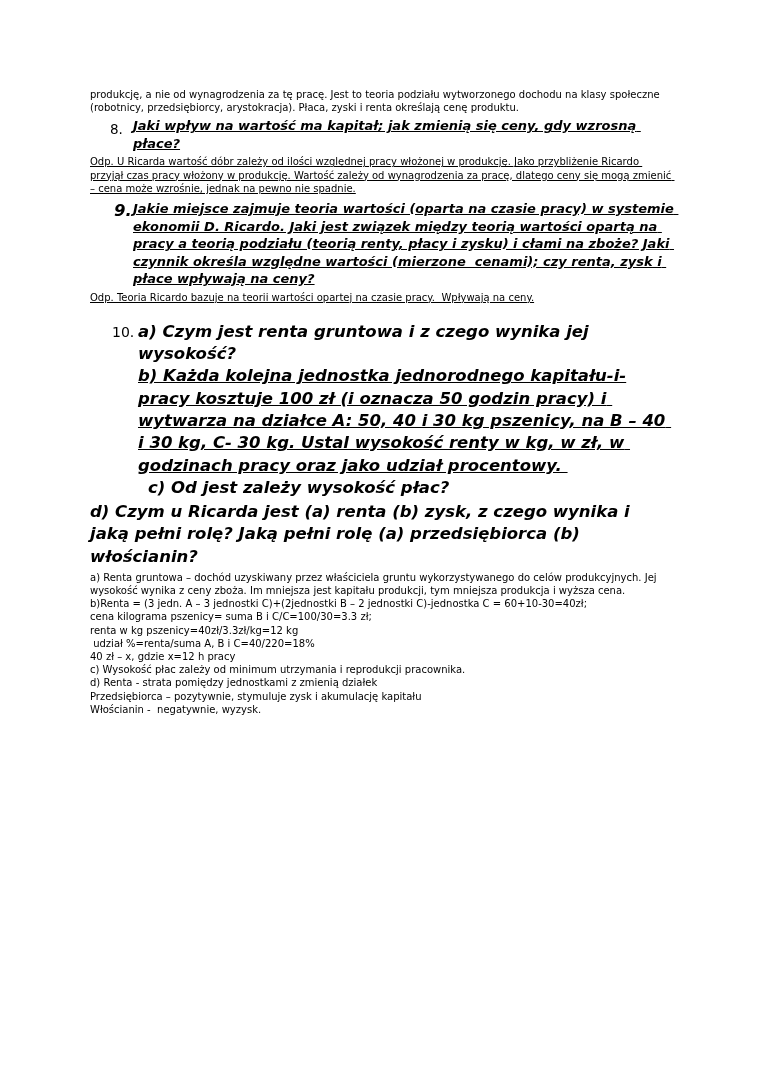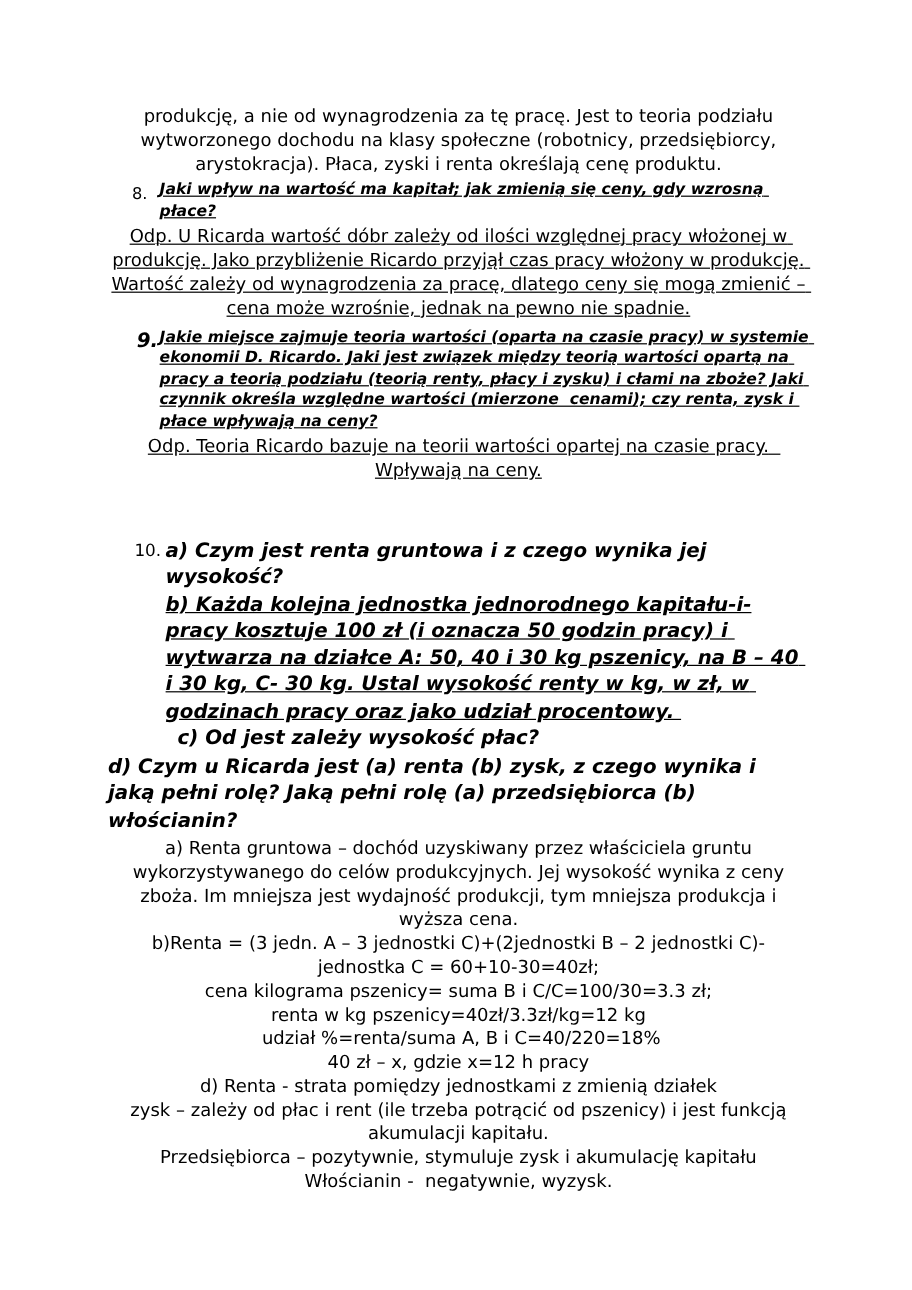--- a/index.html
+++ b/index.html
@@ -7,24 +7,23 @@
   body {
     width: 760px;
     height: 1075px;
     overflow: hidden;
     font-family: "DejaVu Sans", "Liberation Sans", sans-serif;
     color: #000000;
   }
   .page { width: 760px; height: 1075px; padding: 88px 86px 30px 90px; background: #ffffff; }
 
   .body-text {
-    font-size: 15px;
+    font-size: 10px;
     line-height: 1.32;
     white-space: pre-wrap;
-    text-align: center;
   }
   .underlined { text-decoration: underline; }
   .italic { font-style: italic; }
   .bold-italic { font-weight: bold; font-style: italic; }
 
   .row { display: flex; align-items: flex-start; }
   .num { flex: 0 0 auto; }
 
   .heading {
     flex: 1 1 auto;
@@ -37,21 +36,21 @@
   }
 
   .q8-row { margin-top: 3px; padding-left: 20px; }
   .q8-num { width: 23px; font-size: 13.5px; padding-top: 4px; }
 
   .ans { margin-top: 3px; }
 
   .q9-row { margin-top: 5px; padding-left: 24px; }
   .q9-num { width: 19px; font-size: 16.5px; font-weight: bold; font-style: italic; line-height: 1.35; }
 
-  .q10-row { margin-top: 45px; padding-left: 22px; }
+  .q10-row { margin-top: 17px; padding-left: 22px; }
   .q10-num { width: 26px; font-size: 14px; padding-top: 3px; }
   .q10-content { flex: 1 1 auto; }
 
   .q10-intro { font-size: 16.5px; line-height: 1.35; white-space: pre-wrap; }
   .sub { font-size: 16.5px; line-height: 1.35; white-space: pre-wrap; }
   .sub-c { padding-left: 10px; }
   .sub-d { font-size: 16.5px; line-height: 1.35; white-space: pre-wrap; margin-top: 2px; }
 
   .answers { margin-top: 3px; }
   .answers p { margin: 0; }
@@ -82,25 +81,25 @@
     <div class="q10-content">
       <p class="sub bold-italic">a) Czym jest renta gruntowa i z czego wynika jej wysokość?</p>
       <p class="sub bold-italic underlined">b) Każda kolejna jednostka jednorodnego kapitału-i-pracy kosztuje 100 zł (i oznacza 50 godzin pracy) i wytwarza na działce A: 50, 40 i 30 kg pszenicy, na B – 40 i 30 kg, C- 30 kg. Ustal wysokość renty w kg, w zł, w godzinach pracy oraz jako udział procentowy. </p>
       <p class="sub bold-italic sub-c">c) Od jest zależy wysokość płac?</p>
     </div>
   </div>
 
   <p class="bold-italic sub-d">d) Czym u Ricarda jest (a) renta (b) zysk, z czego wynika i jaką pełni rolę? Jaką pełni rolę (a) przedsiębiorca (b) włościanin?</p>
 
   <div class="answers">
-    <p class="body-text">a) Renta gruntowa – dochód uzyskiwany przez właściciela gruntu wykorzystywanego do celów produkcyjnych. Jej wysokość wynika z ceny zboża. Im mniejsza jest wydajność produkcji, tym mniejsza produkcja i wyższa cena.</p>
+    <p class="body-text">a) Renta gruntowa – dochód uzyskiwany przez właściciela gruntu wykorzystywanego do celów produkcyjnych. Jej wysokość wynika z ceny zboża. Im mniejsza jest kapitału produkcji, tym mniejsza produkcja i wyższa cena.</p>
     <p class="body-text">b)Renta = (3 jedn. A – 3 jednostki C)+(2jednostki B – 2 jednostki C)-jednostka C = 60+10-30=40zł;</p>
     <p class="body-text">cena kilograma pszenicy= suma B i C/C=100/30=3.3 zł;</p>
     <p class="body-text">renta w kg pszenicy=40zł/3.3zł/kg=12 kg</p>
     <p class="body-text"> udział %=renta/suma A, B i C=40/220=18%</p>
     <p class="body-text">40 zł – x, gdzie x=12 h pracy</p>
+    <p class="body-text">c) Wysokość płac zależy od minimum utrzymania i reprodukcji pracownika.</p>
     <p class="body-text">d) Renta - strata pomiędzy jednostkami z zmienią działek</p>
-    <p class="body-text">zysk – zależy od płac i rent (ile trzeba potrącić od pszenicy) i jest funkcją akumulacji kapitału.</p>
     <p class="body-text">Przedsiębiorca – pozytywnie, stymuluje zysk i akumulację kapitału</p>
     <p class="body-text">Włościanin -  negatywnie, wyzysk.</p>
   </div>
 
 </div>
 
 </body></html>

